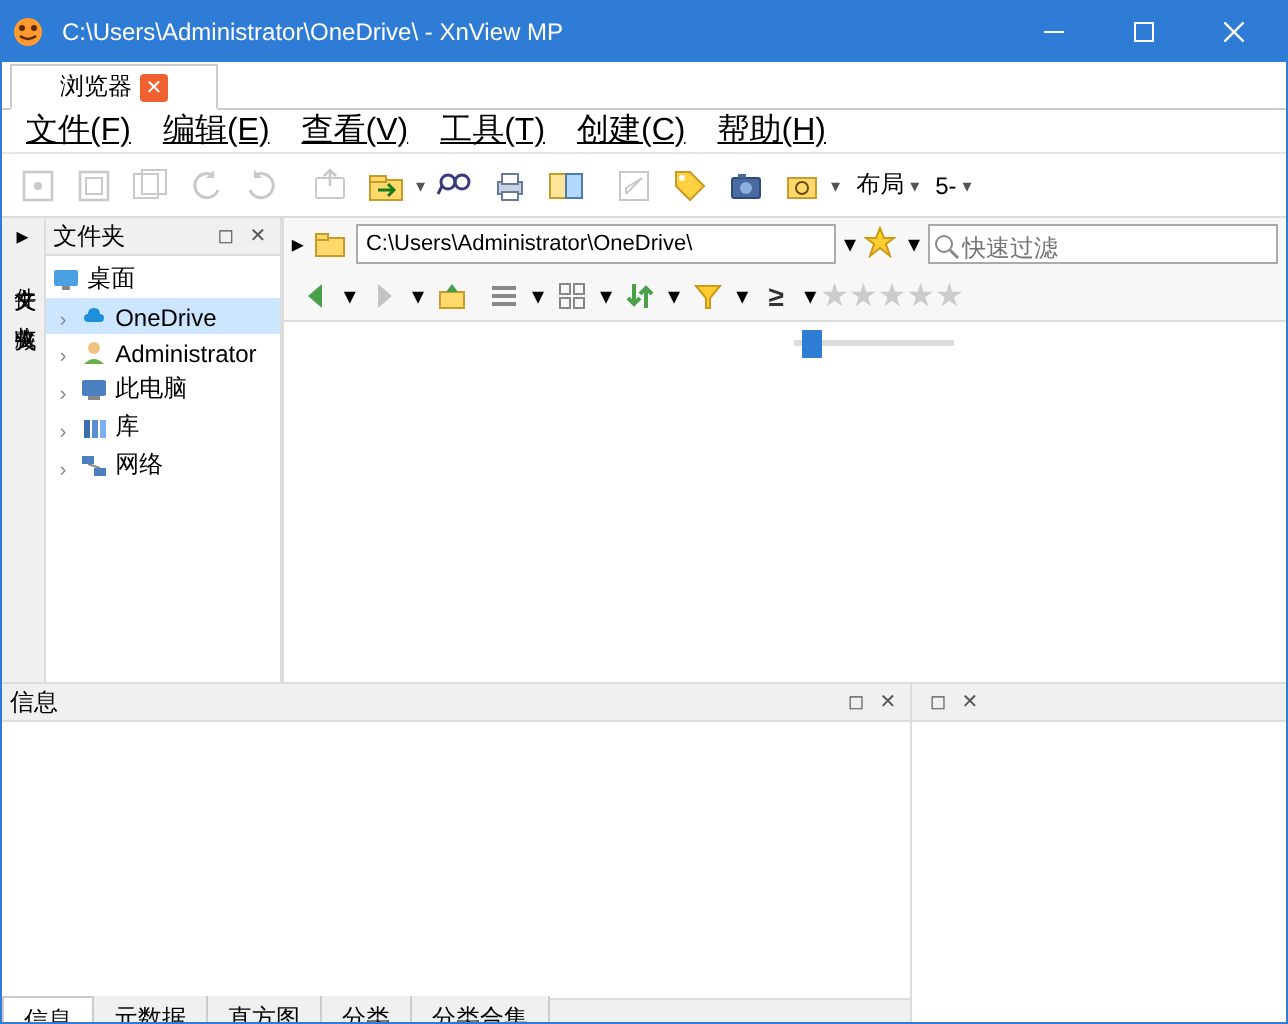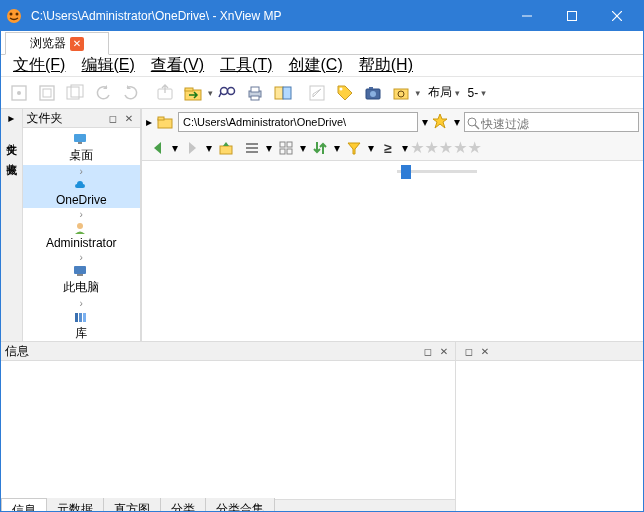--- a/index.html
+++ b/index.html
@@ -19,21 +19,21 @@
 .toolbar .layout-label { font-size: 12px; margin: 17px 2px; }
 .toolbar .dd-arrow { font-size: 9px; color: #555; margin-left: 1px; }
 .main-row { display: flex; height: 232px; }
 .left-sidebar { width: 25px; background: #f0f0f0; border-right: 1px solid #dcdcdc; display: flex; flex-direction: column; align-items: center; padding-top: 2px; }
 .left-sidebar .vtab { writing-mode: vertical-rl; font-size: 11px; padding: 10px 2px; }
 .folders-pane { width: 138px; border-right: 1px solid #dcdcdc; background: #fff; display: flex; flex-direction: column; }
 .pane-header { height: 19px; background: #f0f0f0; border-bottom: 1px solid #dcdcdc; display: flex; align-items: center; padding: 0 4px; font-size: 12px; }
 .pane-header .pane-title { flex: 1; }
 .pane-header .pane-btn { width: 14px; height: 14px; display: inline-flex; align-items: center; justify-content: center; font-size: 10px; color: #555; margin-left: 2px; }
 .tree { flex: 1; overflow: auto; padding: 2px 0; }
-.tree-item { display: flex; align-items: center; padding: 1px 2px; font-size: 12px; flex-direction: column; }
+.tree-item { display: flex; align-items: flex-end; padding: 1px 2px; font-size: 12px; }
 .tree-item.selected { background: #cde6ff; }
 .tree-indent { width: 14px; display: inline-flex; justify-content: center; color: #888; font-size: 10px; }
 .tree-icon { width: 16px; height: 16px; display: inline-flex; align-items: center; justify-content: center; margin-right: 3px; }
 .content-pane { flex: 1; display: flex; flex-direction: column; border-left: 1px solid #dcdcdc; }
 .addr-row { height: 26px; display: flex; align-items: center; padding: 2px 4px; gap: 4px; background: #f7f7f7; }
 .addr-folder { width: 18px; height: 18px; display: inline-flex; align-items: center; justify-content: center; }
 .addr-input { flex: 0 0 240px; height: 20px; border: 1px solid #aaa; padding: 0 4px; font-size: 11px; background: #fff; }
 .fav-star { width: 18px; height: 18px; }
 .filter-box { flex: 1; display: flex; align-items: flex-end; border: 1px solid #aaa; height: 20px; background: #fff; padding: 0 2px; }
 .filter-box input { border: none; outline: none; flex: 1; font-size: 12px; }

